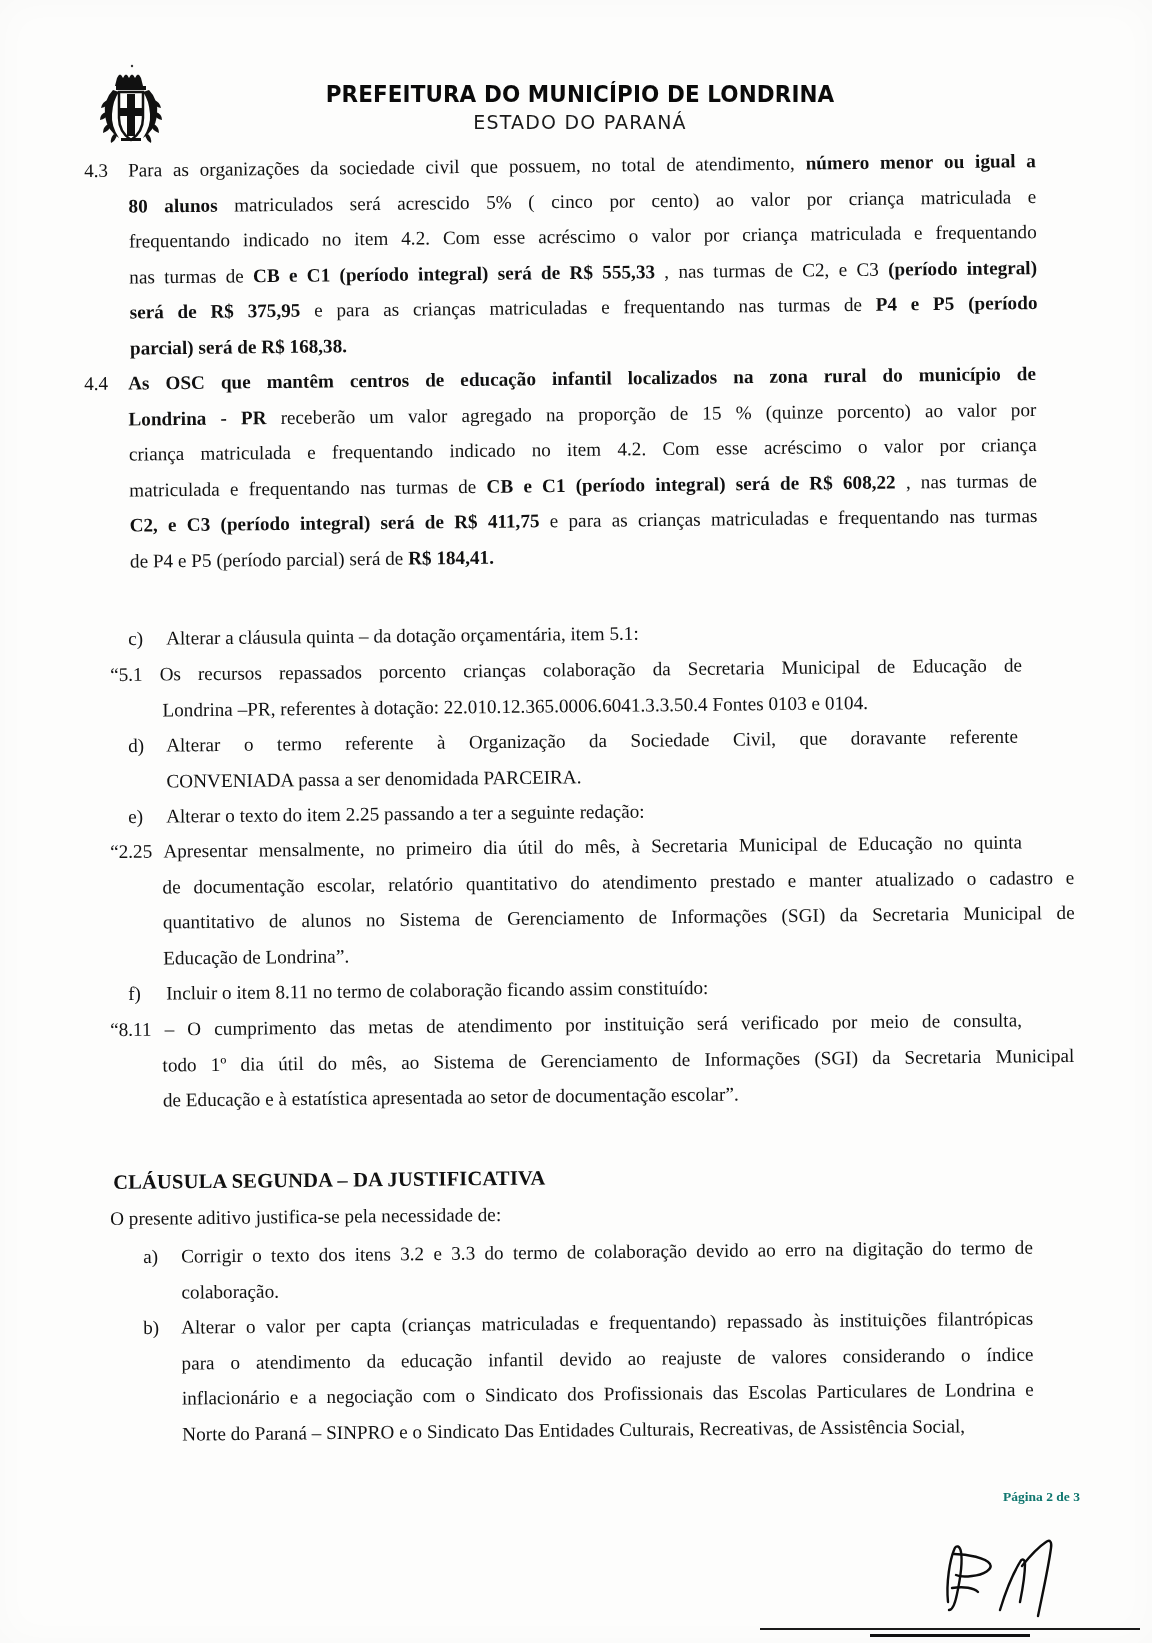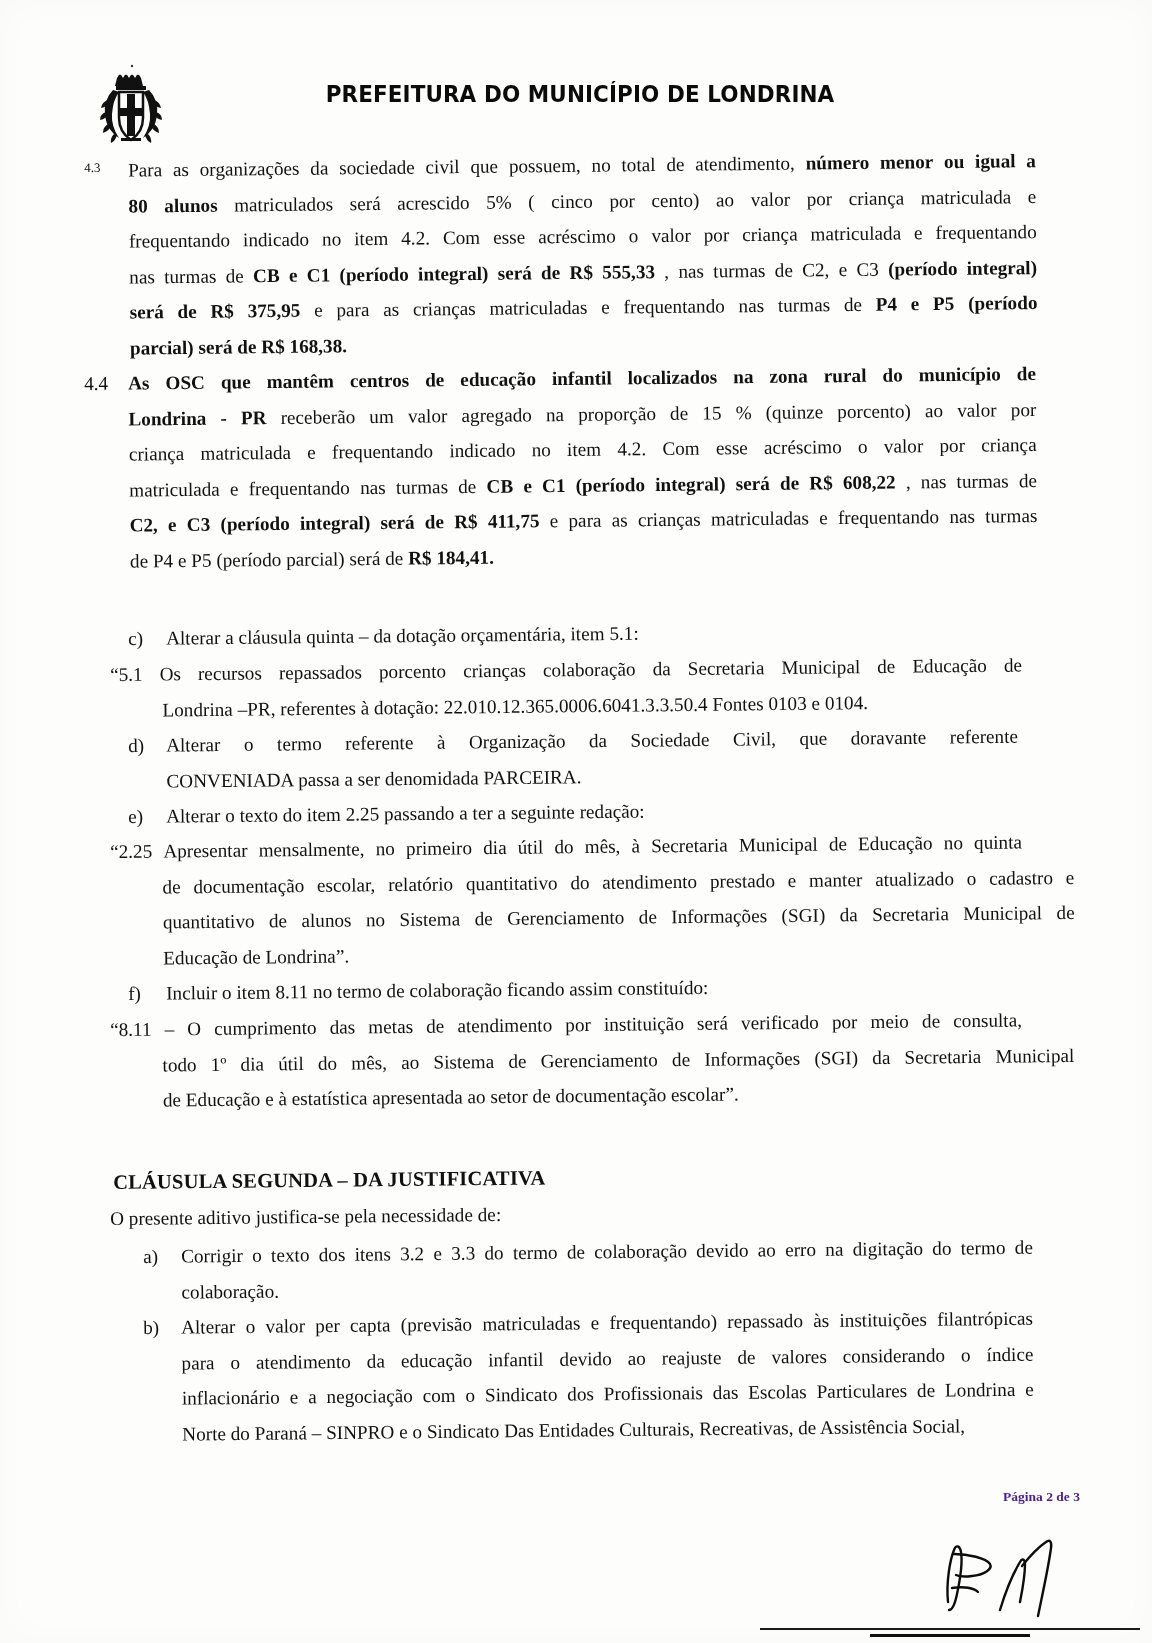--- a/index.html
+++ b/index.html
@@ -88,21 +88,21 @@
     letter-spacing: 0.2px;
   }
 
   .footer-page {
     position: absolute;
     right: 72px;
     top: 1489px;
     font-family: "Liberation Serif", serif;
     font-weight: 700;
     font-size: 13.5px;
-    color: #4c1d95;
+    color: #0f766e;
   }
 
   .signature {
     position: absolute;
     left: 930px;
     top: 1530px;
     width: 200px;
     height: 95px;
   }
   .bottom-rule {
@@ -151,27 +151,28 @@
           <rect x="34" y="34" width="8" height="42"></rect>
           <rect x="26" y="48" width="24" height="8"></rect>
 
           <rect x="28" y="78" width="20" height="3"></rect>
         </g>
         <circle cx="39" cy="6" r="1.2" fill="#333"></circle>
       </svg>
     </div>
     <div class="header-titles">
       <div class="org-title">PREFEITURA DO MUNICÍPIO DE LONDRINA</div>
+      <div class="org-sub">ESTADO DO PARANÁ</div>
     </div>
   </div>
 
   <div class="doc-body">
     <div id="render-root">
         <div style="position: absolute; left: 84px; top: 0px; width: 952px; transform: rotate(-0.6deg); transform-origin: 0px 0px;">
-          <div style="position: absolute; left: 0px; top: 0px; font-size: 13px;">4.3</div>
+          <div style="position: absolute; left: 0px; top: 0px; font-size: 19px;">4.3</div>
           <div style="margin-left: 44px;">
             <div class="line jline" style="width: 908px; height: 35.5px; font-size: 19.2px;"><span>Para</span><span>as</span><span>organizações</span><span>da</span><span>sociedade</span><span>civil</span><span>que</span><span>possuem,</span><span>no</span><span>total</span><span>de</span><span>atendimento,</span><span style="font-weight: 700;">número</span><span style="font-weight: 700;">menor</span><span style="font-weight: 700;">ou</span><span style="font-weight: 700;">igual</span><span style="font-weight: 700;">a</span></div>
             <div class="line jline" style="width: 908px; height: 35.5px; font-size: 19.2px;"><span style="font-weight: 700;">80</span><span style="font-weight: 700;">alunos</span><span>matriculados</span><span>será</span><span>acrescido</span><span>5%</span><span>(</span><span>cinco</span><span>por</span><span>cento)</span><span>ao</span><span>valor</span><span>por</span><span>criança</span><span>matriculada</span><span>e</span></div>
             <div class="line jline" style="width: 908px; height: 35.5px; font-size: 19.2px;"><span>frequentando</span><span>indicado</span><span>no</span><span>item</span><span>4.2.</span><span>Com</span><span>esse</span><span>acréscimo</span><span>o</span><span>valor</span><span>por</span><span>criança</span><span>matriculada</span><span>e</span><span>frequentando</span></div>
             <div class="line jline" style="width: 908px; height: 35.5px; font-size: 19.2px;"><span>nas</span><span>turmas</span><span>de</span><span style="font-weight: 700;">CB</span><span style="font-weight: 700;">e</span><span style="font-weight: 700;">C1</span><span style="font-weight: 700;">(período</span><span style="font-weight: 700;">integral)</span><span style="font-weight: 700;">será</span><span style="font-weight: 700;">de</span><span style="font-weight: 700;">R$</span><span style="font-weight: 700;">555,33</span><span>,</span><span>nas</span><span>turmas</span><span>de</span><span>C2,</span><span>e</span><span>C3</span><span style="font-weight: 700;">(período</span><span style="font-weight: 700;">integral)</span></div>
             <div class="line jline" style="width: 908px; height: 35.5px; font-size: 19.2px;"><span style="font-weight: 700;">será</span><span style="font-weight: 700;">de</span><span style="font-weight: 700;">R$</span><span style="font-weight: 700;">375,95</span><span>e</span><span>para</span><span>as</span><span>crianças</span><span>matriculadas</span><span>e</span><span>frequentando</span><span>nas</span><span>turmas</span><span>de</span><span style="font-weight: 700;">P4</span><span style="font-weight: 700;">e</span><span style="font-weight: 700;">P5</span><span style="font-weight: 700;">(período</span></div>
             <div class="line" style="height: 35.5px; font-size: 19.2px;"><span style="font-weight: 700;">parcial) será de R$ 168,38.</span></div>
           </div>
         </div>
         <div style="position: absolute; left: 84px; top: 213px; width: 952px; transform: rotate(-0.6deg); transform-origin: 0px 0px;">
@@ -230,21 +231,21 @@
         <div style="position: absolute; left: 143px; top: 1086px; width: 890px; transform: rotate(-0.6deg); transform-origin: 0px 0px;">
           <div style="position: absolute; left: 0px; top: 0px; font-size: 19.2px;">a)</div>
           <div style="margin-left: 38px;">
             <div class="line jline" style="width: 852px; height: 35.5px; font-size: 19.2px;"><span>Corrigir</span><span>o</span><span>texto</span><span>dos</span><span>itens</span><span>3.2</span><span>e</span><span>3.3</span><span>do</span><span>termo</span><span>de</span><span>colaboração</span><span>devido</span><span>ao</span><span>erro</span><span>na</span><span>digitação</span><span>do</span><span>termo</span><span>de</span></div>
             <div class="line" style="height: 35.5px; font-size: 19.2px;"><span>colaboração.</span></div>
           </div>
         </div>
         <div style="position: absolute; left: 143px; top: 1157px; width: 890px; transform: rotate(-0.6deg); transform-origin: 0px 0px;">
           <div style="position: absolute; left: 0px; top: 0px; font-size: 19.2px;">b)</div>
           <div style="margin-left: 38px;">
-            <div class="line jline" style="width: 852px; height: 35.5px; font-size: 19.2px;"><span>Alterar</span><span>o</span><span>valor</span><span>per</span><span>capta</span><span>(previsão</span><span>matriculadas</span><span>e</span><span>frequentando)</span><span>repassado</span><span>às</span><span>instituições</span><span>filantrópicas</span></div>
+            <div class="line jline" style="width: 852px; height: 35.5px; font-size: 19.2px;"><span>Alterar</span><span>o</span><span>valor</span><span>per</span><span>capta</span><span>(crianças</span><span>matriculadas</span><span>e</span><span>frequentando)</span><span>repassado</span><span>às</span><span>instituições</span><span>filantrópicas</span></div>
             <div class="line jline" style="width: 852px; height: 35.5px; font-size: 19.2px;"><span>para</span><span>o</span><span>atendimento</span><span>da</span><span>educação</span><span>infantil</span><span>devido</span><span>ao</span><span>reajuste</span><span>de</span><span>valores</span><span>considerando</span><span>o</span><span>índice</span></div>
             <div class="line jline" style="width: 852px; height: 35.5px; font-size: 19.2px;"><span>inflacionário</span><span>e</span><span>a</span><span>negociação</span><span>com</span><span>o</span><span>Sindicato</span><span>dos</span><span>Profissionais</span><span>das</span><span>Escolas</span><span>Particulares</span><span>de</span><span>Londrina</span><span>e</span></div>
             <div class="line" style="height: 35.5px; font-size: 19.2px;"><span>Norte do Paraná – SINPRO e o Sindicato Das Entidades Culturais, Recreativas, de Assistência Social,</span></div>
           </div>
         </div>
       </div>
   </div>
 
   <div class="footer-page">Página 2 de 3</div>
 

